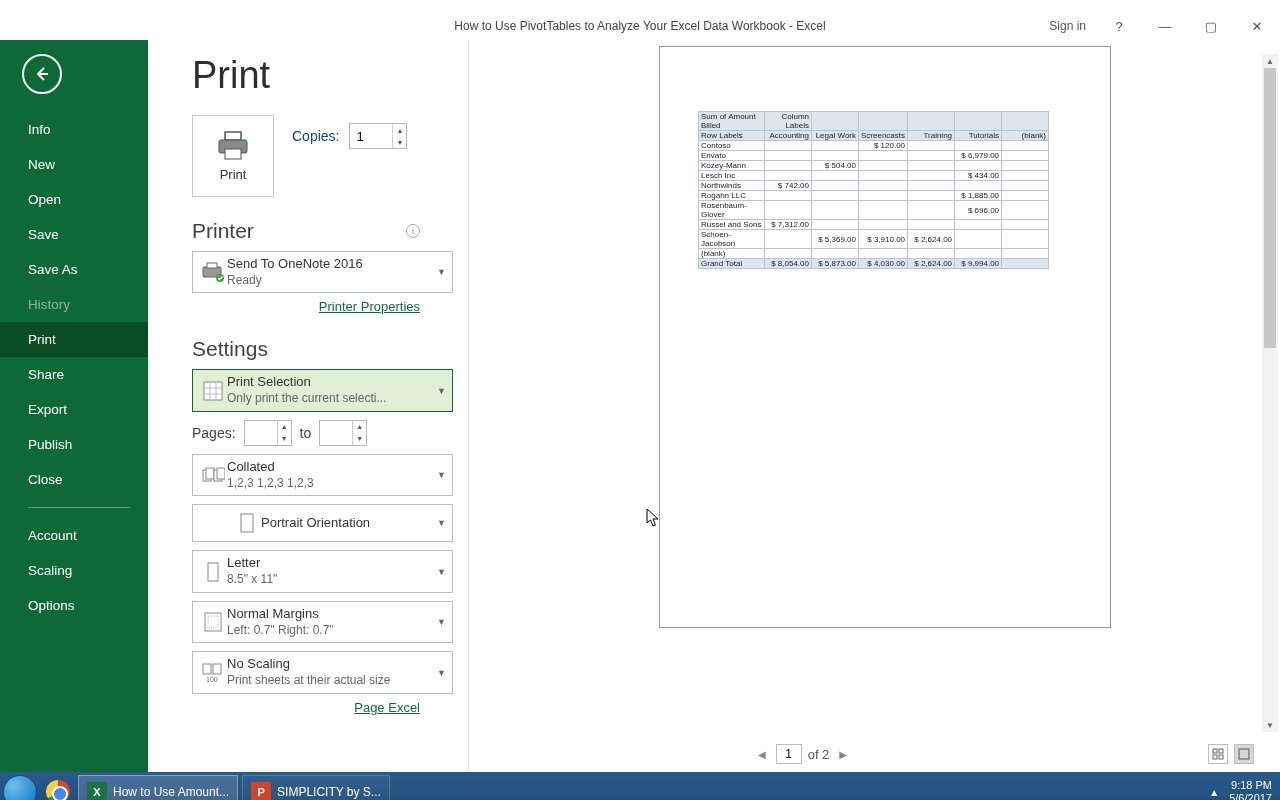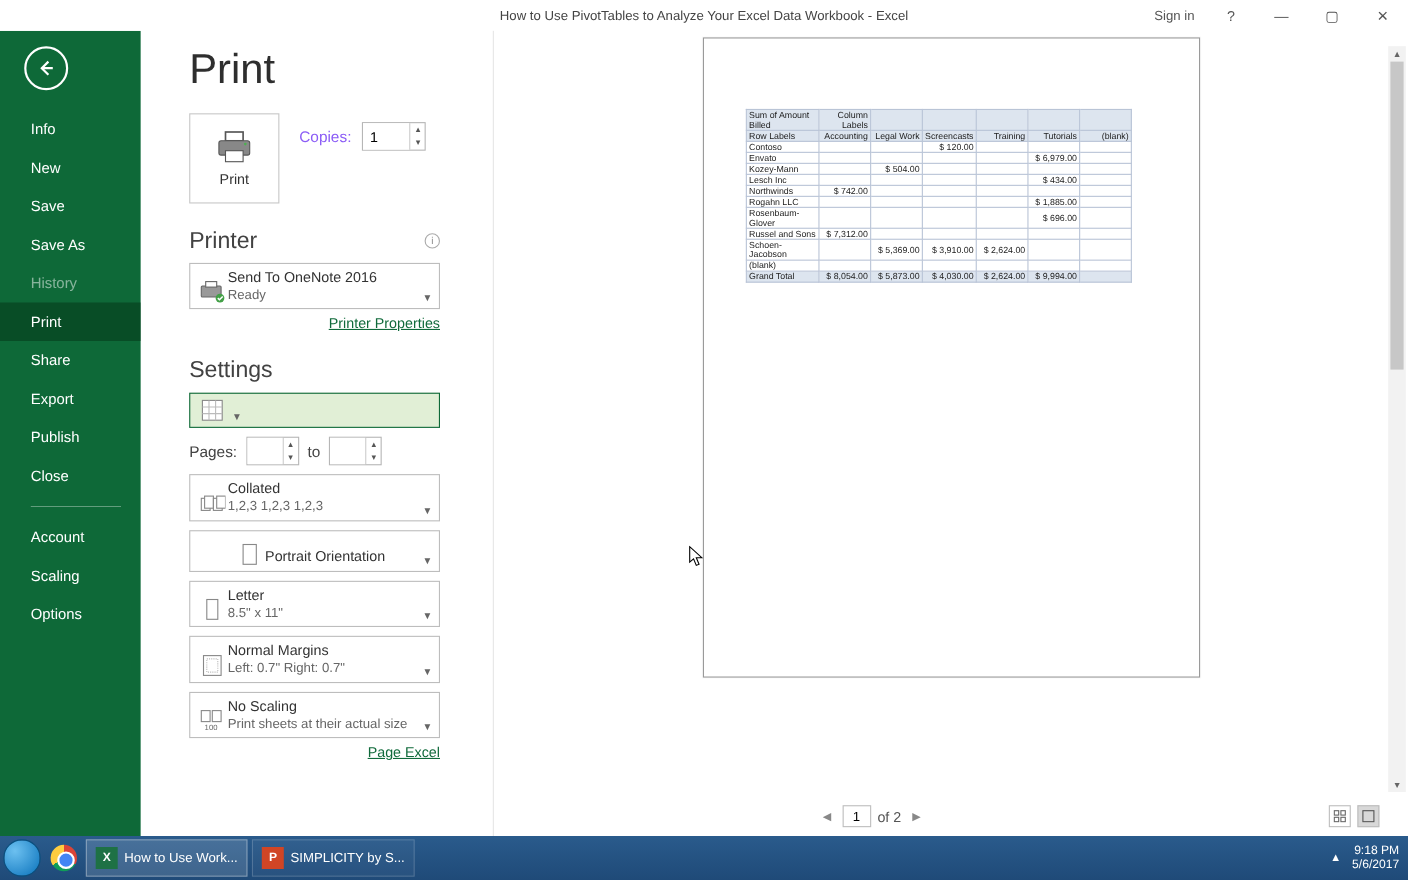--- a/index.html
+++ b/index.html
@@ -1,54 +1,54 @@
 <!DOCTYPE html>
 <html><head>
 <meta charset="utf-8">
 <style>
 * { box-sizing: border-box; margin: 0; padding: 0; font-family: "Segoe UI", sans-serif; }
 html, body { width: 1280px; height: 800px; overflow: hidden; background: #fff; }
 
 
-.titlebar { height: 28px; display:flex; align-items:center; justify-content:center; position:relative; background:#fff; font-size:12px; color:#444; }
+.titlebar { height: 28px; display:flex; align-items:center; justify-content:center; position:relative; background:#fff; font-size:12px; color:#444;margin-top:12px; }
 .titlebar .right { position:absolute; right:0; top:0; height:28px; display:flex; align-items:center; }
 .titlebar .right .ctl { width:46px; height:28px; display:flex; align-items:center; justify-content:center; font-size:13px; color:#555; cursor:default; }
 .titlebar .right .signin { font-size:12px; color:#555; padding:0 10px; }
 
 
 .main { display:flex; height: calc(800px - 28px - 40px); }
 
 
-.sidebar { width:128px; background:#0e6938; color:#fff; display:flex; flex-direction:column; padding-top:6px; }
+.sidebar { width:148px; background:#0e6938; color:#fff; display:flex; flex-direction:column; padding-top:6px; }
 .back-circle { width:40px; height:40px; border:2px solid #fff; border-radius:50%; display:flex; align-items:center; justify-content:center; margin:8px 0 18px 22px; color:#fff; font-size:20px; cursor:pointer; }
 .sidebar-item { padding:10px 0 10px 28px; font-size:13.5px; color:#fff; cursor:pointer; }
 .sidebar-item.dim { color:rgba(255,255,255,0.5); }
 .sidebar-item.active { background:#084d26; }
 .sidebar-sep { border-top:1px solid rgba(255,255,255,0.35); margin:10px 18px 10px 28px; }
 
 
 .content { flex:1; display:flex; background:#fff; position:relative; }
 .left-panel { width:320px; padding:14px 0 0 44px; }
 .page-title { font-size:38px; font-weight:300; color:#2e2e2e; margin-bottom:18px; }
 
 .printbtn-row { display:flex; align-items:flex-start; gap:18px; }
 .printbtn { width:82px; height:82px; border:1px solid #c7c7c7; display:flex; flex-direction:column; align-items:center; justify-content:center; gap:6px; cursor:pointer; }
 .printbtn svg { width:34px; height:30px; }
 .printbtn-label { font-size:13px; color:#333; }
 .copies-row { display:flex; align-items:center; gap:10px; margin-top:8px; }
-.copies-label { font-size:14px; color:#8b5cf6; }
+.copies-label { font-size:14px; color:#0c4a6e; }
 .spinner { height:26px; border:1px solid #b6b6b6; display:flex; align-items:stretch; background:#fff; }
 .spinner input { border:none; width:42px; padding:0 6px; font-size:13px; outline:none; }
 .spinner .arrows { width:14px; display:flex; flex-direction:column; border-left:1px solid #ccc; }
 .spinner .arrows div { flex:1; font-size:7px; display:flex; align-items:center; justify-content:center; color:#555; cursor:pointer; }
 
 .section-h { font-size:21px; font-weight:400; color:#424242; margin-top:22px; display:flex; align-items:center; justify-content:space-between; width:228px; }
 .info-icon { width:14px; height:14px; border:1px solid #aaa; border-radius:50%; font-size:9px; color:#888; display:flex; align-items:center; justify-content:center; }
 
-.dropdown { width:228px; border:1px solid #bdbdbd; background:#fff; display:flex; align-items:flex-end; padding:4px 6px; margin-top:8px; cursor:pointer; position:relative; }
+.dropdown { width:261px; border:1px solid #bdbdbd; background:#fff; display:flex; align-items:center; padding:4px 6px; margin-top:8px; cursor:pointer; position:relative; }
 .dropdown.highlight { border-color:#0e6938; background:#e1efd6; }
 .dropdown .dd-icon { width:28px; display:flex; align-items:center; justify-content:center; flex-shrink:0; }
 .dropdown .dd-text { flex:1; overflow:hidden; }
 .dropdown .dd-title { font-size:13px; color:#333; line-height:1.3; }
 .dropdown .dd-sub { font-size:12px; color:#666; line-height:1.3; white-space:nowrap; overflow:hidden; text-overflow:ellipsis; }
 .dropdown .dd-arrow { font-size:9px; color:#666; padding-left:4px; }
 
 .link-right { width:228px; text-align:right; margin-top:4px; }
 .link-right a { font-size:13px; color:#106a3b; text-decoration:underline; cursor:pointer; }
 
@@ -114,20 +114,21 @@
 
   <div class="sidebar">
     <div class="back-circle">
       <svg width="18" height="18" viewBox="0 0 18 18">
           <path d="M11 3 L5 9 L11 15" stroke="#fff" stroke-width="2" fill="none"></path>
           <line x1="5" y1="9" x2="15" y2="9" stroke="#fff" stroke-width="2"></line>
         </svg>
     </div>
     <div class="sidebar-item">Info</div>
     <div class="sidebar-item">New</div>
+    <div class="sidebar-item">Open</div>
     <div class="sidebar-item">Save</div>
     <div class="sidebar-item">Save As</div>
     <div class="sidebar-item dim">History</div>
     <div class="sidebar-item active">Print</div>
     <div class="sidebar-item">Share</div>
     <div class="sidebar-item">Export</div>
     <div class="sidebar-item">Publish</div>
     <div class="sidebar-item">Close</div>
     <div class="sidebar-sep"></div>
     <div class="sidebar-item">Account</div>
@@ -189,20 +190,24 @@
       <div class="dropdown highlight">
         <div class="dd-icon">
           <svg width="22" height="22" viewBox="0 0 22 22">
               <rect x="2" y="2" width="18" height="18" fill="#fff" stroke="#888"></rect>
               <line x1="2" y1="8" x2="20" y2="8" stroke="#bbb"></line>
               <line x1="2" y1="14" x2="20" y2="14" stroke="#bbb"></line>
               <line x1="8" y1="2" x2="8" y2="20" stroke="#bbb"></line>
               <line x1="14" y1="2" x2="14" y2="20" stroke="#bbb"></line>
             </svg>
         </div>
+        <div class="dd-text">
+          <div class="dd-title">Print Selection</div>
+          <div class="dd-sub">Only print the current selecti...</div>
+        </div>
         <div class="dd-arrow">▼</div>
       </div>
 
       <div class="pages-row">
         <span>Pages:</span>
         <div class="spinner">
             <input value="" style="">
             <div class="arrows">
               <div>▲</div>
               <div>▼</div>
@@ -451,21 +456,21 @@
   </div>
 </div>
 
 <div class="taskbar">
   <div class="start-orb">
       <div class="orb"></div>
     </div>
   <div class="chrome-ico"></div>
   <div class="task-item active">
     <div class="ticon" style="background:#1e7145;">X</div>
-    <span>How to Use Work...</span>
+    <span>How to Use Amount...</span>
   </div>
   <div class="task-item">
     <div class="ticon" style="background:#d04525;">P</div>
     <span>SIMPLICITY by S...</span>
   </div>
   <div class="tray">
     <span class="chev">▲</span>
     <div class="clock">
       <div>9:18 PM</div>
       <div>5/6/2017</div>

